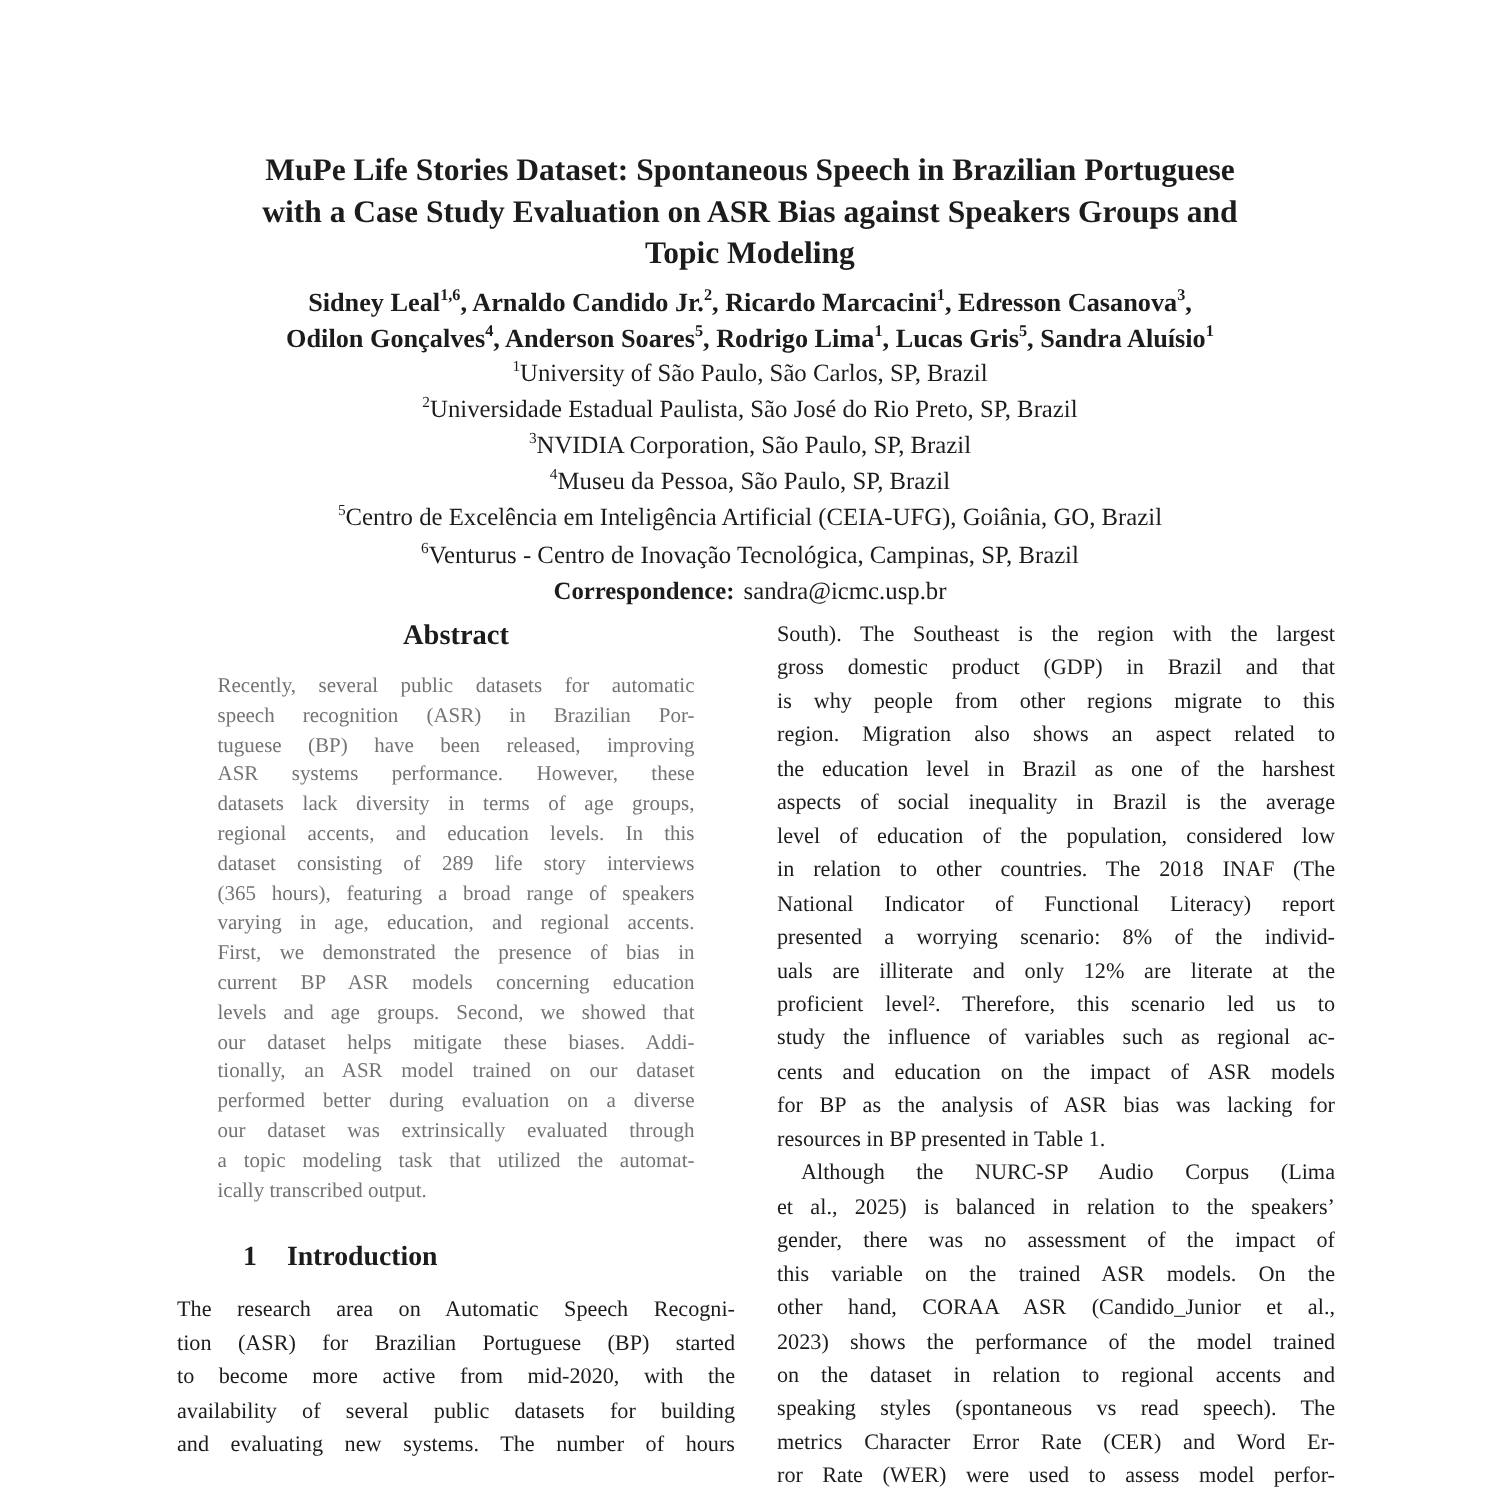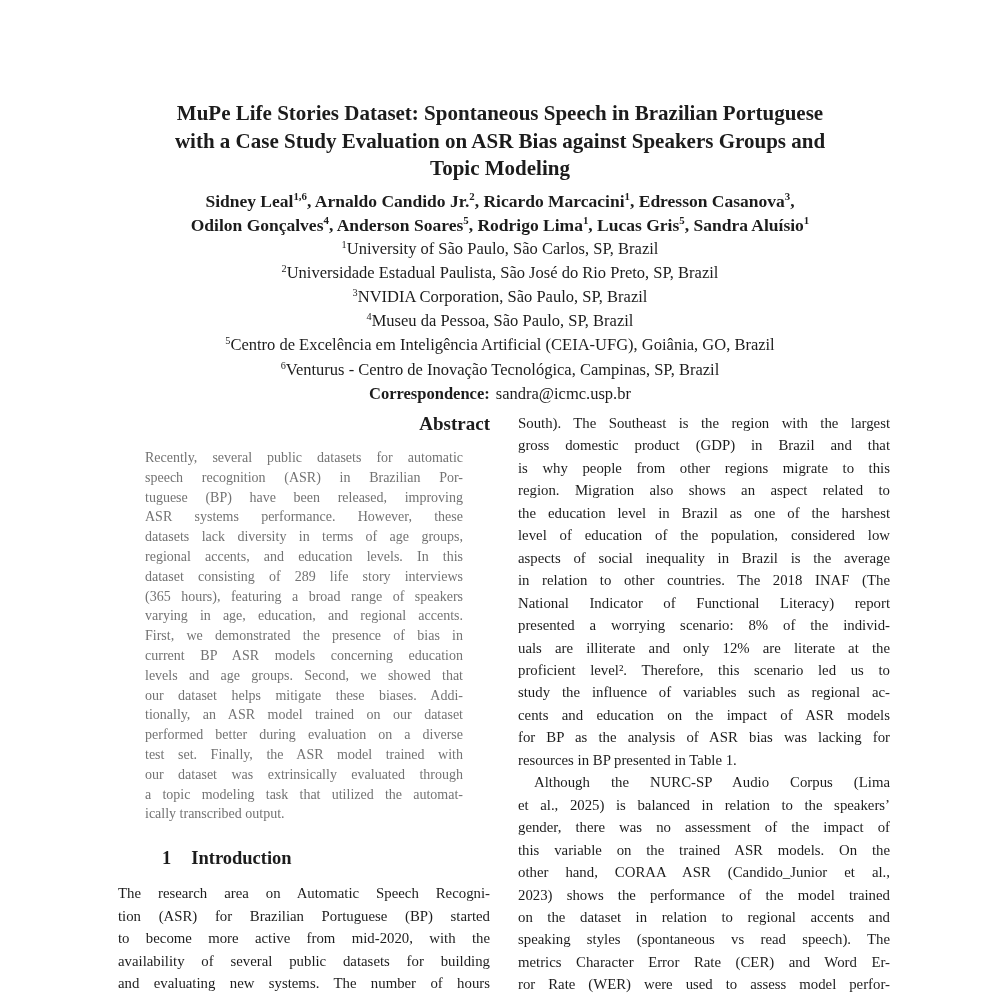--- a/index.html
+++ b/index.html
@@ -64,21 +64,21 @@
   }
   .col-left {
     left: 118px;
     width: 372px;
   }
   .col-right {
     left: 518px;
     width: 372px;
   }
   .abs-head {
-    text-align: right;
+    text-align: center;
     font-weight: bold;
     font-size: 19px;
     line-height: 23px;
   }
   .abs-body {
     width: 318px;
     margin: 13px auto 0 auto;
     font-size: 14px;
     line-height: 19.8px;
     color: #737373;
@@ -143,21 +143,20 @@
         <div class="tline">regional accents, and education levels. In this</div>
         <div class="tline">dataset consisting of 289 life story interviews</div>
         <div class="tline">(365 hours), featuring a broad range of speakers</div>
         <div class="tline">varying in age, education, and regional accents.</div>
         <div class="tline">First, we demonstrated the presence of bias in</div>
         <div class="tline">current BP ASR models concerning education</div>
         <div class="tline">levels and age groups. Second, we showed that</div>
         <div class="tline">our dataset helps mitigate these biases. Addi-</div>
         <div class="tline">tionally, an ASR model trained on our dataset</div>
         <div class="tline">performed better during evaluation on a diverse</div>
-        <div class="tline">test set. Finally, the ASR model trained with</div>
         <div class="tline">our dataset was extrinsically evaluated through</div>
         <div class="tline">a topic modeling task that utilized the automat-</div>
         <div class="tline tlast">ically transcribed output.</div>
       </div>
     <div class="sec-head">
       <span class="sec-num">1</span><span>Introduction</span>
     </div>
     <div class="body-text" id="intro-body">
         <div class="tline">The research area on Automatic Speech Recogni-</div>
         <div class="tline">tion (ASR) for Brazilian Portuguese (BP) started</div>
@@ -167,22 +166,22 @@
       </div>
   </div>
 
   <div class="col col-right">
     <div class="body-text" id="right-body">
         <div class="tline">South). The Southeast is the region with the largest</div>
         <div class="tline">gross domestic product (GDP) in Brazil and that</div>
         <div class="tline">is why people from other regions migrate to this</div>
         <div class="tline">region. Migration also shows an aspect related to</div>
         <div class="tline">the education level in Brazil as one of the harshest</div>
+        <div class="tline">aspects of social inequality in Brazil is the average</div>
         <div class="tline">level of education of the population, considered low</div>
-        <div class="tline">aspects of social inequality in Brazil is the average</div>
         <div class="tline">in relation to other countries. The 2018 INAF (The</div>
         <div class="tline">National Indicator of Functional Literacy) report</div>
         <div class="tline">presented a worrying scenario: 8% of the individ-</div>
         <div class="tline">uals are illiterate and only 12% are literate at the</div>
         <div class="tline">proficient level². Therefore, this scenario led us to</div>
         <div class="tline">study the influence of variables such as regional ac-</div>
         <div class="tline">cents and education on the impact of ASR models</div>
         <div class="tline">for BP as the analysis of ASR bias was lacking for</div>
         <div class="tline tlast">resources in BP presented in Table 1.</div>
         <div class="tline tindent">Although the NURC-SP Audio Corpus (Lima</div>

